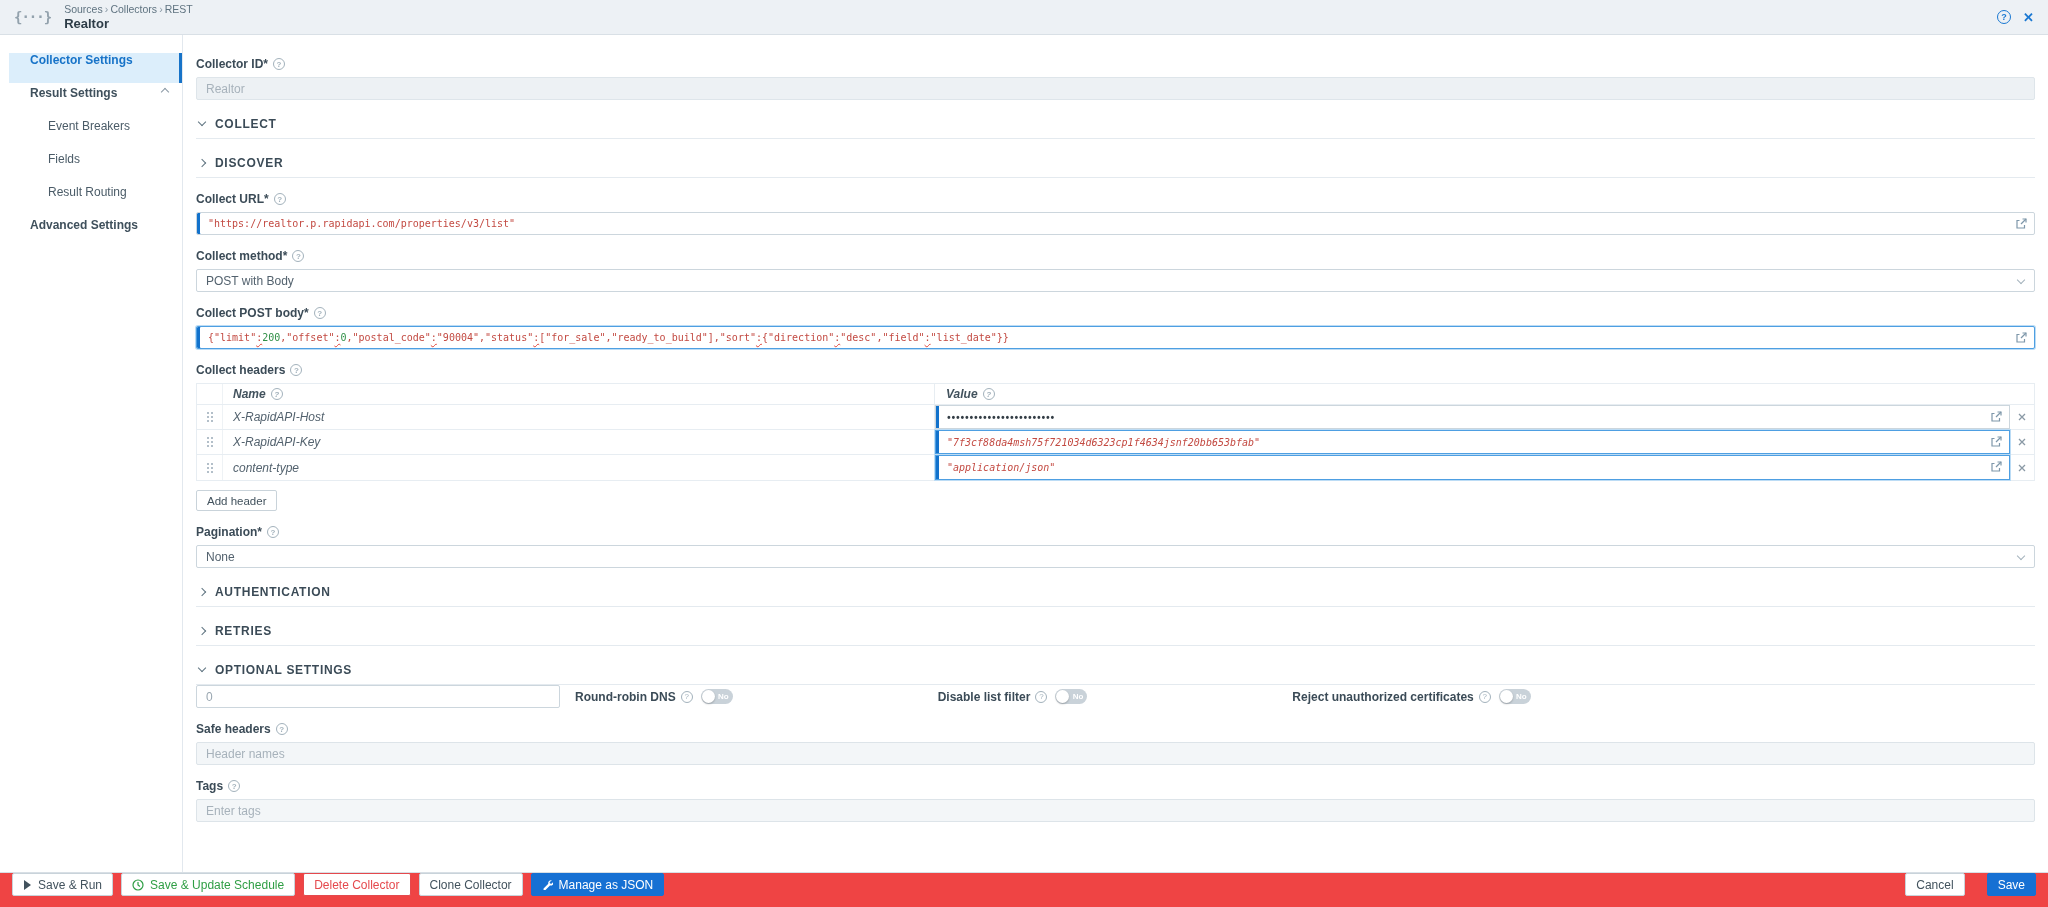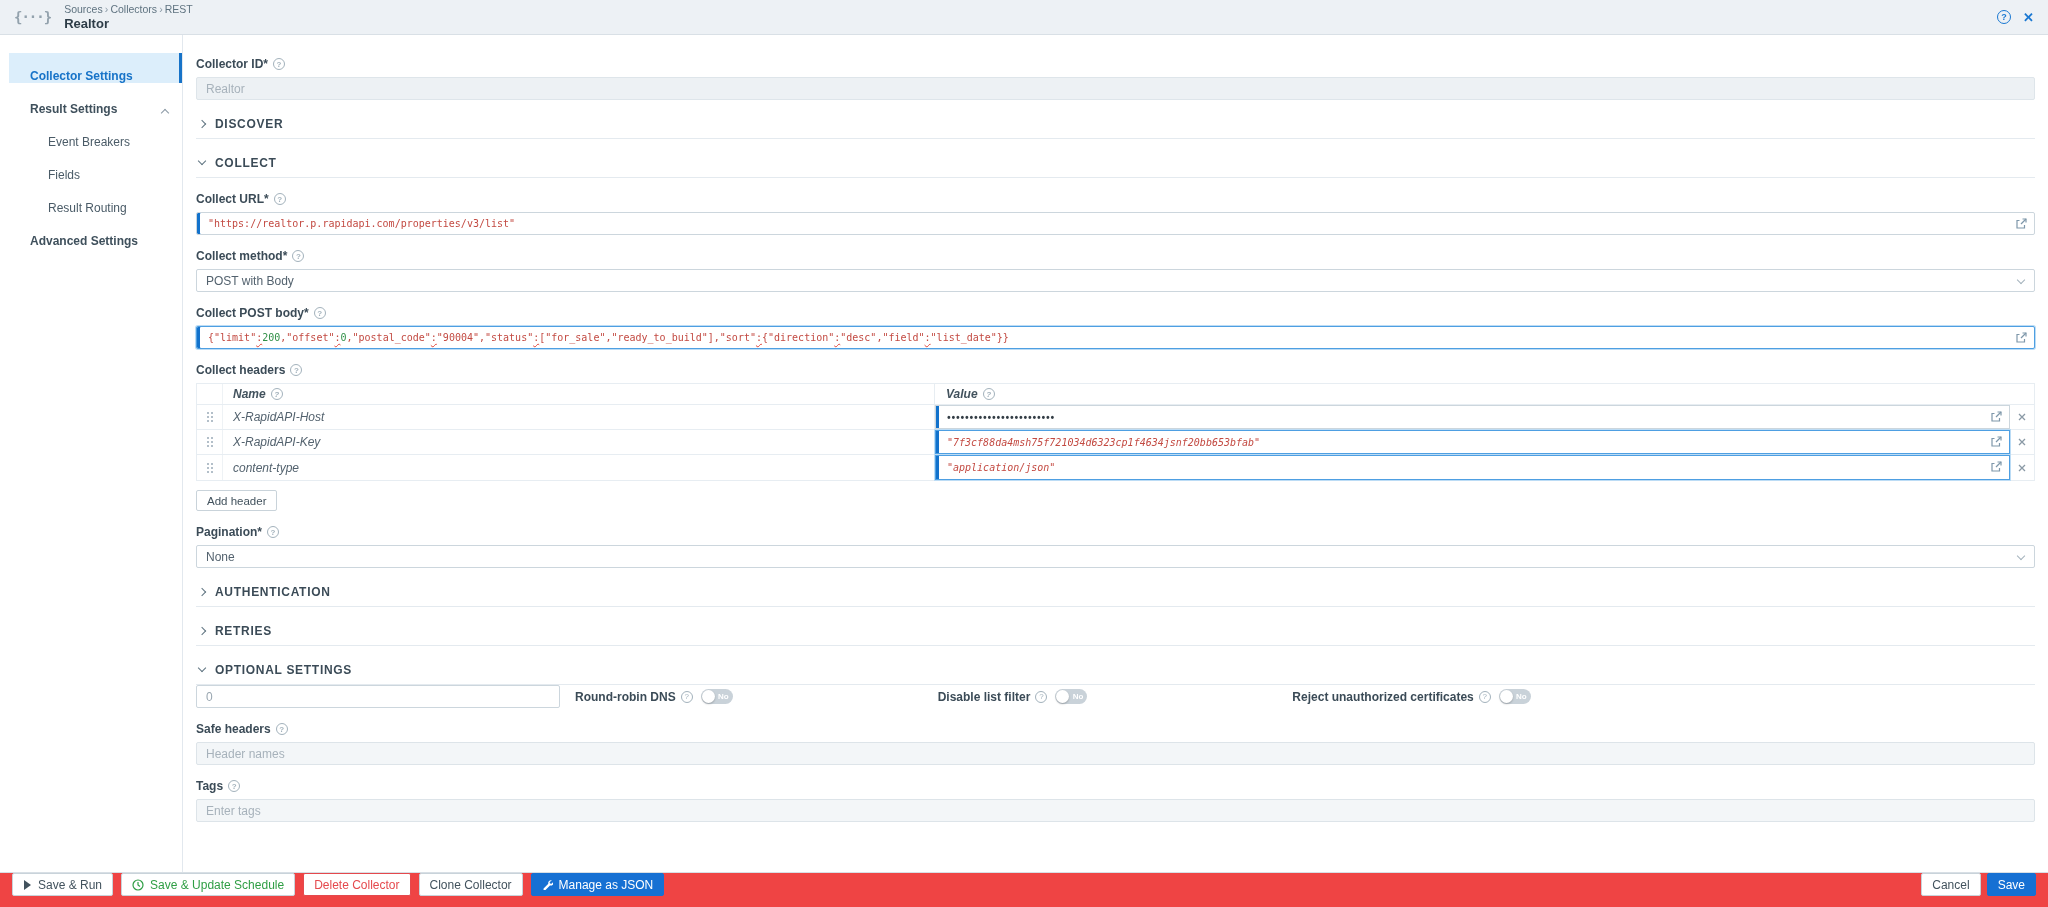--- a/index.html
+++ b/index.html
@@ -17,21 +17,21 @@
   .page-title { font-size:13px; font-weight:bold; color:#2d3c47; line-height:15px; }
   .topbar-actions { margin-left:auto; display:flex; align-items:center; gap:12px; }
   .qmark { width:14px; height:14px; border:1.4px solid #1a78d2; border-radius:50%; color:#1a78d2; font-size:9px; font-weight:bold; display:flex; align-items:center; justify-content:center; cursor:pointer; }
   .qmark::after { content:"?"; }
   .close-x { color:#1a78d2; font-size:13px; font-weight:bold; cursor:pointer; line-height:1; }
   .close-x::after { content:"\2715"; }
 
   
   .body-row { flex:1; display:flex; min-height:0; }
   .sidebar { flex:0 0 183px; border-right:1px solid #e2e8ee; padding-top:18px; }
-  .side-item { height:30px; margin:0 0 3px 9px; display:flex; align-items:flex-end; padding-left:21px; font-size:12px; font-weight:600; color:#3f505c; cursor:pointer; position:relative; }
+  .side-item { height:30px; margin:0 0 3px 9px; display:flex; align-items:flex-start; padding-left:21px; font-size:12px; font-weight:600; color:#3f505c; cursor:pointer; position:relative; }
   .side-item.sub { padding-left:39px; font-weight:400; color:#4a5b67; }
   .side-item.active { background:#dceefb; color:#1773c8; }
   .side-item.active::after { content:""; position:absolute; right:0; top:0; bottom:0; width:3px; background:#1773c8; }
   .chev-up { margin-left:auto; margin-right:14px; width:6px; height:6px; border-right:1.4px solid #8a99a5; border-bottom:1.4px solid #8a99a5; transform:rotate(-135deg); margin-top:3px; }
 
   .content { flex:1; padding:22px 13px 0 13px; overflow:hidden; }
 
   
   .field-label { display:flex; align-items:center; gap:5px; font-size:12px; font-weight:600; color:#3b4b57; margin:14px 0 6px; }
   .field-label.first { margin-top:0; }
@@ -85,21 +85,21 @@
   .timeout-wrap { width:364px; }
   .toggle-group { display:flex; align-items:center; gap:5px; }
   .tg1 { margin-left:15px; } .tg2 { margin-left:205px; } .tg3 { margin-left:205px; }
   .tg-label { font-size:12px; font-weight:600; color:#3b4b57; }
   .toggle { width:32px; height:15px; border-radius:8px; background:#c9d2d9; position:relative; cursor:pointer; margin-left:3px; flex:0 0 auto; }
   .toggle .knob { position:absolute; left:1px; top:1px; width:13px; height:13px; border-radius:50%; background:#fff; box-shadow:0 1px 2px rgba(0,0,0,.25); }
   .toggle .state { position:absolute; right:4px; top:3px; font-size:8px; font-weight:bold; color:#fff; }
 
   
   .footer { flex:0 0 35px; background:#ef4444; border-top:1px solid #d8dfe5; display:flex; padding:0 12px; gap:8px; }
-  .footer-right { margin-left:auto; display:flex; gap:6px; }
+  .footer-right { margin-left:auto; display:flex; gap:22px; }
 </style>
 </head>
 <body>
 
 <div class="app">
 
   <header class="topbar">
     <span class="logo">{···}</span>
     <div class="crumb-block">
       <div class="crumbs">
@@ -141,27 +141,27 @@
 
     <main class="content">
 
       <div class="field-label first">
         <span>Collector ID*</span>
           <span class="help"></span>
       </div>
       <input class="input muted" readonly="" value="Realtor" style="">
 
       <div class="section-hdr">
+        <span class="sec-chev open"></span>
+        <span>COLLECT</span>
+      </div>
+
+      <div class="section-hdr">
         <span class="sec-chev closed"></span>
         <span>DISCOVER</span>
-      </div>
-
-      <div class="section-hdr">
-        <span class="sec-chev open"></span>
-        <span>COLLECT</span>
       </div>
 
       <div class="field-label">
         <span>Collect URL*</span>
           <span class="help"></span>
       </div>
       <div class="code-field">
         <span>"https://realtor.p.rapidapi.com/properties/v3/list"</span>
         <span class="expand-btn">
           <svg width="14" height="14" viewBox="0 0 14 14" fill="none" stroke="#7e97aa" stroke-width="1.2">

